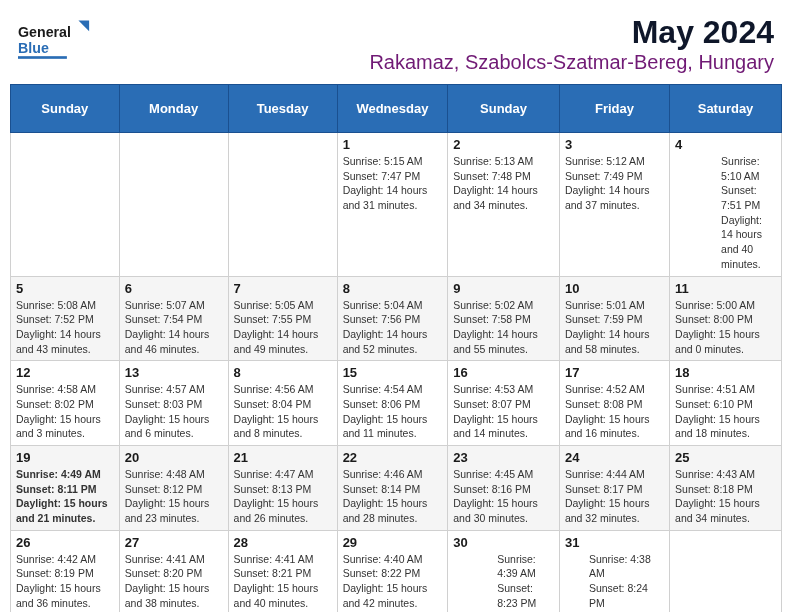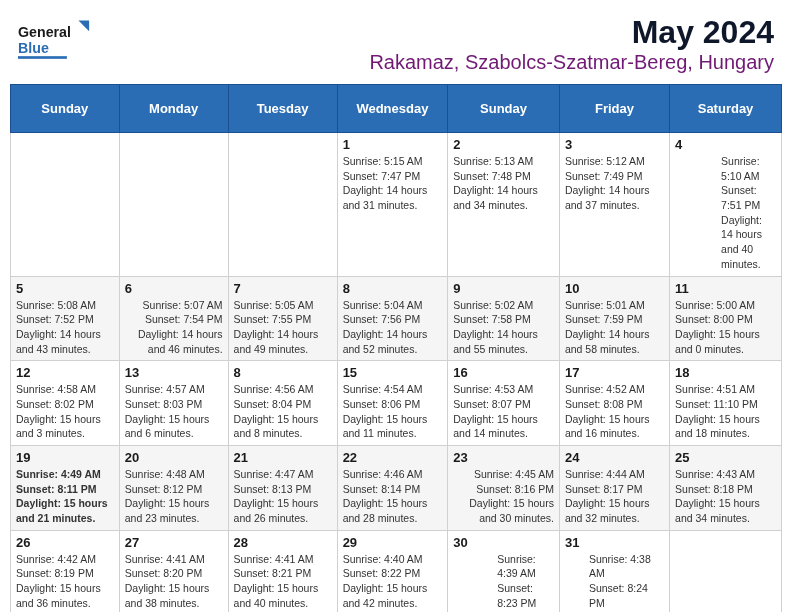--- a/index.html
+++ b/index.html
@@ -148,21 +148,21 @@
       </tr>
       <tr>
         <td>
           <div class="day-number">5</div>
           <div class="day-info" style="white-space: pre-line;">Sunrise: 5:08 AM
 Sunset: 7:52 PM
 Daylight: 14 hours and 43 minutes.</div>
         </td>
         <td>
           <div class="day-number">6</div>
-          <div class="day-info" style="white-space: pre-line; text-align: right;">Sunrise: 5:07 AM
+          <div class="day-info" style="white-space: pre-line;">Sunrise: 5:07 AM
 Sunset: 7:54 PM
 Daylight: 14 hours and 46 minutes.</div>
         </td>
         <td>
           <div class="day-number">7</div>
           <div class="day-info" style="white-space: pre-line;">Sunrise: 5:05 AM
 Sunset: 7:55 PM
 Daylight: 14 hours and 49 minutes.</div>
         </td>
         <td>
@@ -223,21 +223,21 @@
         </td>
         <td>
           <div class="day-number">17</div>
           <div class="day-info" style="white-space: pre-line;">Sunrise: 4:52 AM
 Sunset: 8:08 PM
 Daylight: 15 hours and 16 minutes.</div>
         </td>
         <td>
           <div class="day-number">18</div>
           <div class="day-info" style="white-space: pre-line;">Sunrise: 4:51 AM
-Sunset: 11:10 PM
+Sunset: 6:10 PM
 Daylight: 15 hours and 18 minutes.</div>
         </td>
       </tr>
       <tr>
         <td>
           <div class="day-number">19</div>
           <div class="day-info" style="white-space: pre-line; font-weight: bold;">Sunrise: 4:49 AM
 Sunset: 8:11 PM
 Daylight: 15 hours and 21 minutes.</div>
         </td>
@@ -254,21 +254,21 @@
 Daylight: 15 hours and 26 minutes.</div>
         </td>
         <td>
           <div class="day-number">22</div>
           <div class="day-info" style="white-space: pre-line;">Sunrise: 4:46 AM
 Sunset: 8:14 PM
 Daylight: 15 hours and 28 minutes.</div>
         </td>
         <td>
           <div class="day-number">23</div>
-          <div class="day-info" style="white-space: pre-line; text-align: right;">Sunrise: 4:45 AM
+          <div class="day-info" style="white-space: pre-line;">Sunrise: 4:45 AM
 Sunset: 8:16 PM
 Daylight: 15 hours and 30 minutes.</div>
         </td>
         <td>
           <div class="day-number">24</div>
           <div class="day-info" style="white-space: pre-line;">Sunrise: 4:44 AM
 Sunset: 8:17 PM
 Daylight: 15 hours and 32 minutes.</div>
         </td>
         <td>

